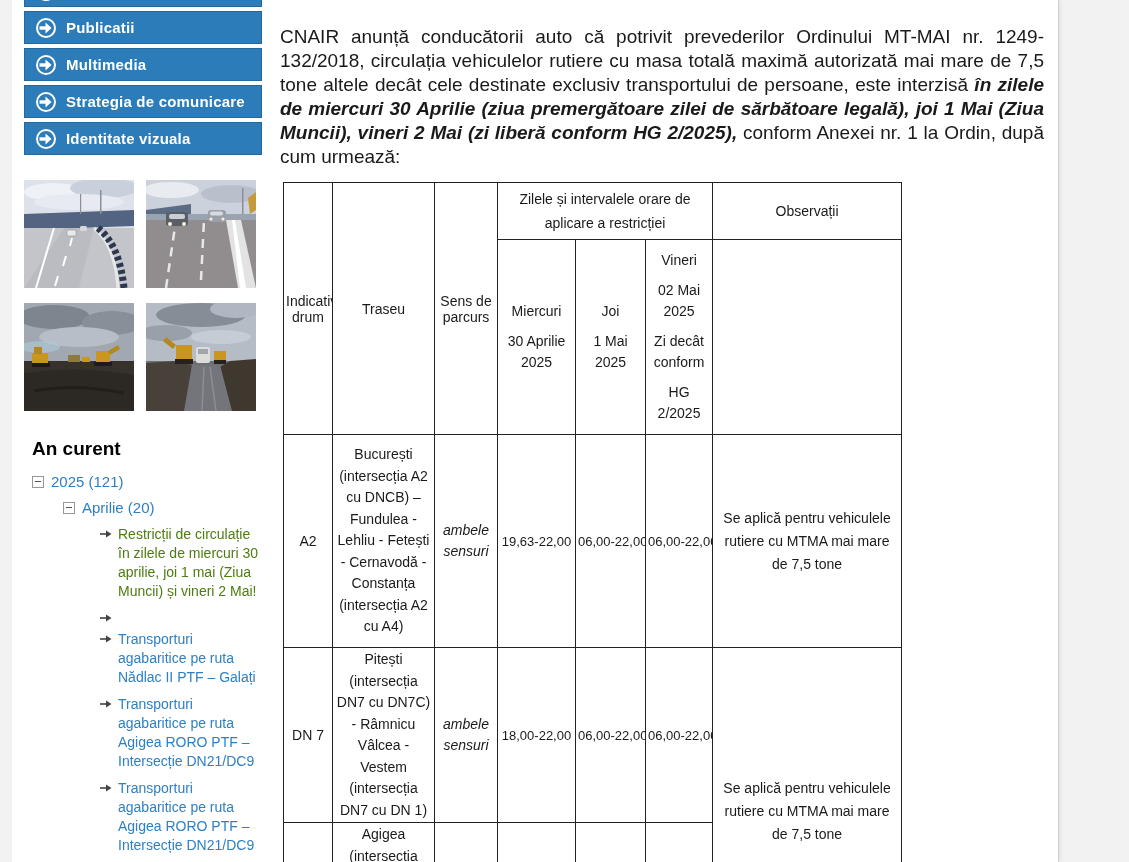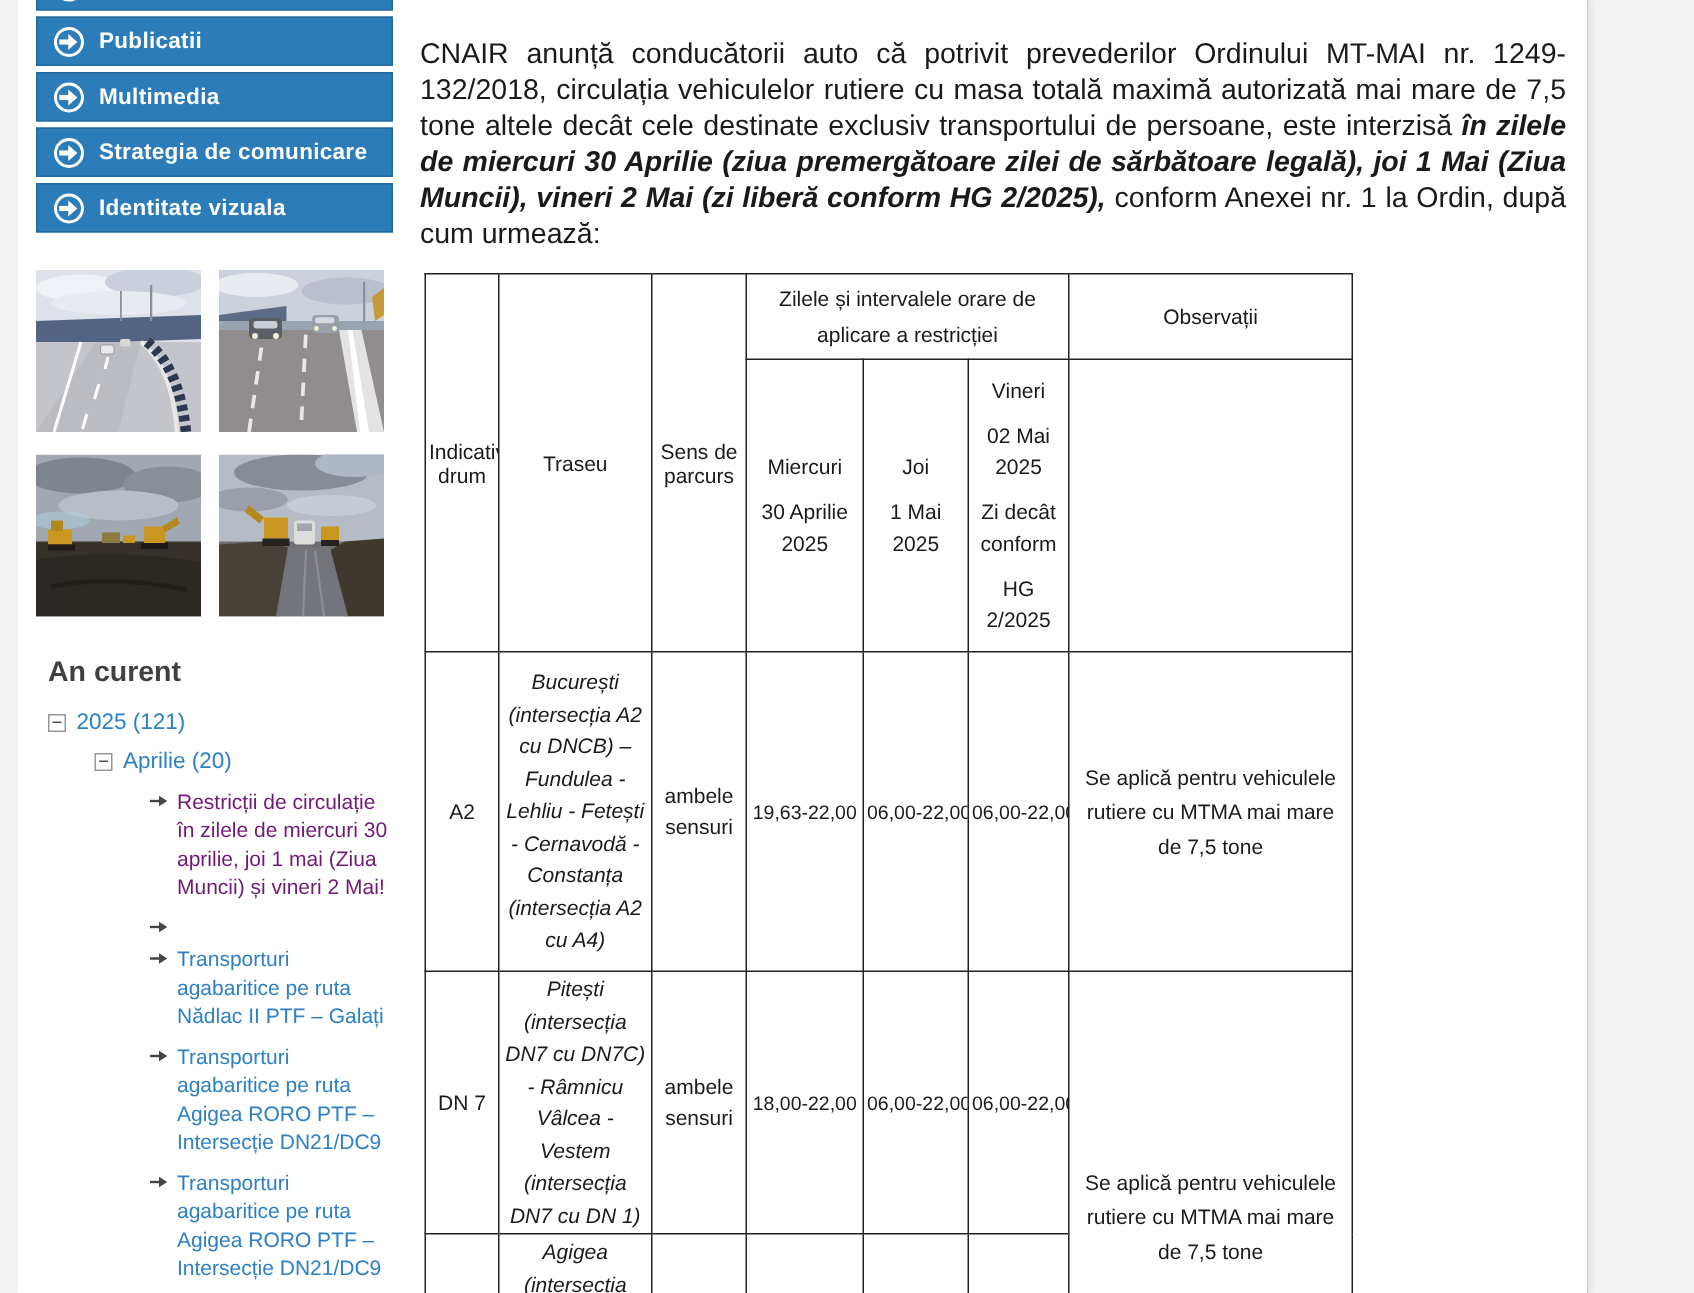--- a/index.html
+++ b/index.html
@@ -10,49 +10,49 @@
   .sidebar{position:absolute;left:12px;top:0;width:238px;}
   .nav{overflow:hidden;}
   .nav-button{box-sizing:border-box;width:238px;height:33px;background:#2b7cb9;color:#fff;
     display:flex;align-items:center;gap:9px;padding-left:10px;margin-bottom:4px;cursor:pointer;
     border:1px solid #23699e;}
   .nav-button.partial{margin-top:-26px;}
   .nav-label{font-weight:bold;font-size:15px;letter-spacing:.2px;}
   .nav-icon{flex:0 0 auto;display:block;}
   .photos{margin-top:21px;display:grid;grid-template-columns:110px 110px;column-gap:12px;row-gap:15px;}
   .photo{width:110px;height:108px;display:block;cursor:pointer;}
-  .archive-heading{margin:27px 0 0 8px;font-size:19px;font-weight:bold;color:#404040;}
+  .archive-heading{margin:27px 0 0 8px;font-size:19px;font-weight:bold;color:#000000;}
   .tree{margin-top:13px;font-size:15px;}
   .tree-row{display:flex;align-items:center;gap:7px;margin-bottom:9px;}
   .tree-row.year{margin-left:8px;}
   .tree-row.month{margin-left:39px;}
   .minus-box{box-sizing:border-box;width:12px;height:12px;border:1px solid #979797;background:#fff;
     position:relative;flex:0 0 auto;cursor:pointer;}
   .minus-box::after{content:"";position:absolute;left:2px;right:2px;top:4px;border-top:1px solid #555;}
   .tree-link{color:#2e80c4;text-decoration:none;cursor:pointer;text-align:right;}
   .tree-items{margin:2px 0 0 76px;width:164px;}
   .tree-item{display:flex;gap:6px;margin-bottom:8px;font-size:14px;line-height:19px;}
   .tree-item .bullet{flex:0 0 auto;margin-top:5px;}
   .tree-item a{color:#2e80c4;text-decoration:none;cursor:pointer;}
-  .tree-item.current span.txt{color:#701a75;}
+  .tree-item.current span.txt{color:#4d7c0f;}
   
   .main{position:absolute;left:268px;top:0;width:764px;}
   .article-p{margin:25px 0 0 0;font-size:19px;line-height:24px;text-align:justify;}
   .article-p .em{font-weight:bold;font-style:italic;}
   
   table.restrict{border-collapse:collapse;table-layout:fixed;margin:13px 0 0 3px;width:618px;
     font-size:14px;}
   table.restrict td{border:1px solid #222;vertical-align:middle;text-align:center;padding:1px 2px;
     overflow:hidden;}
   td.c-zilele{height:54px;line-height:24px;}
   tr.h2{height:170px;}
   tr.r1{height:213px;} tr.r2{height:143px;} tr.r3{height:121px;}
   td.c-day p{margin:9px 0;line-height:21px;}
-  td.c-traseu{text-align:justify;padding:2px 4px;line-height:21.5px;font-style:italic;}
-  td.c-sens{text-align:left;padding-left:9px;line-height:21px;}
+  td.c-traseu{text-align:justify;padding:2px 4px;line-height:21.5px;}
+  td.c-sens{text-align:left;padding-left:9px;line-height:21px;font-style:italic;}
   td.c-time{padding:0;white-space:nowrap;font-size:13px;}
   td.c-obs{padding:0 10px;line-height:23px;}
 </style>
 </head>
 <body>
 
 <div class="page">
 
   <div class="sidebar">
     <div class="nav">

